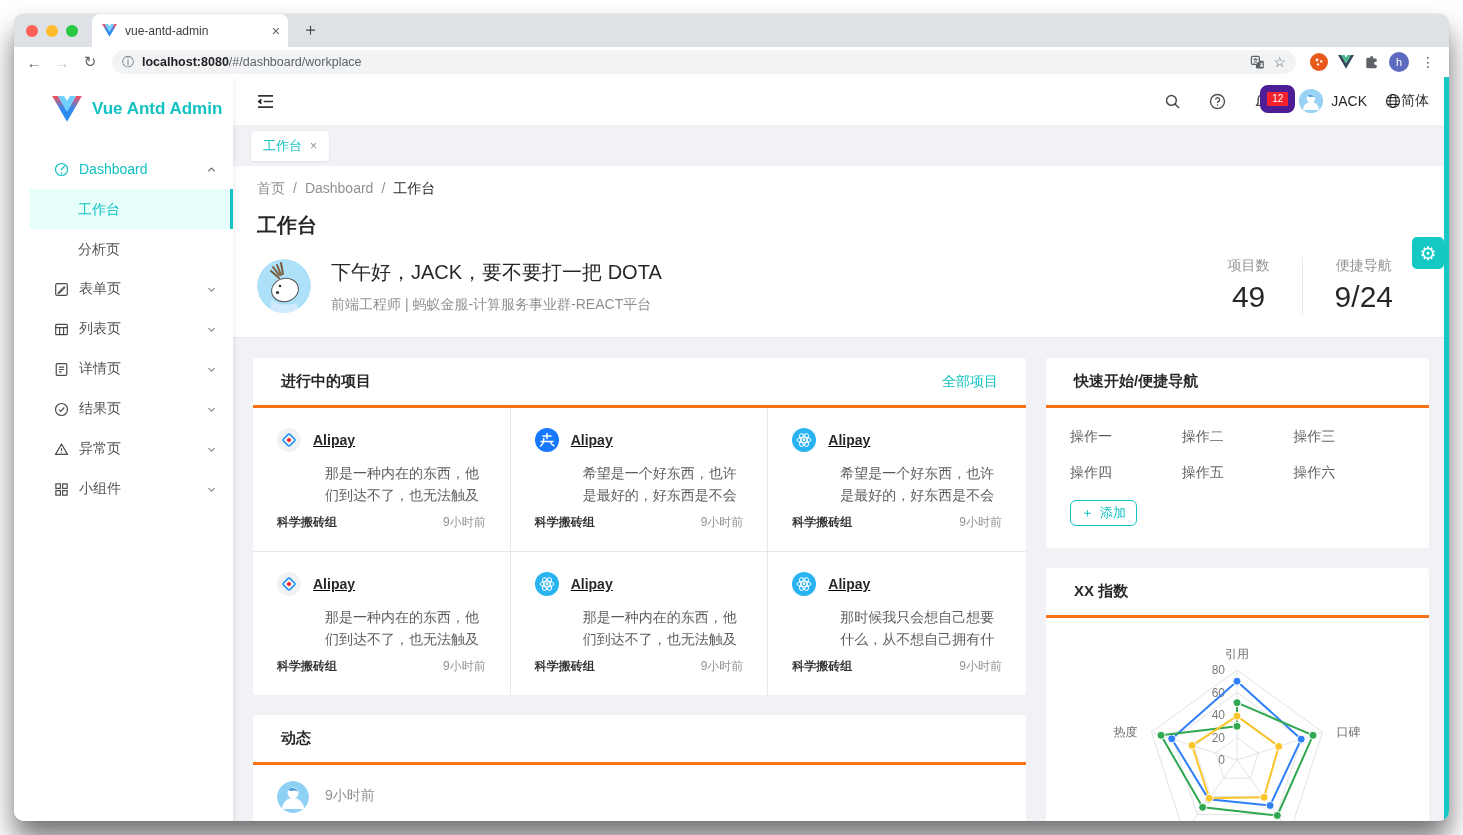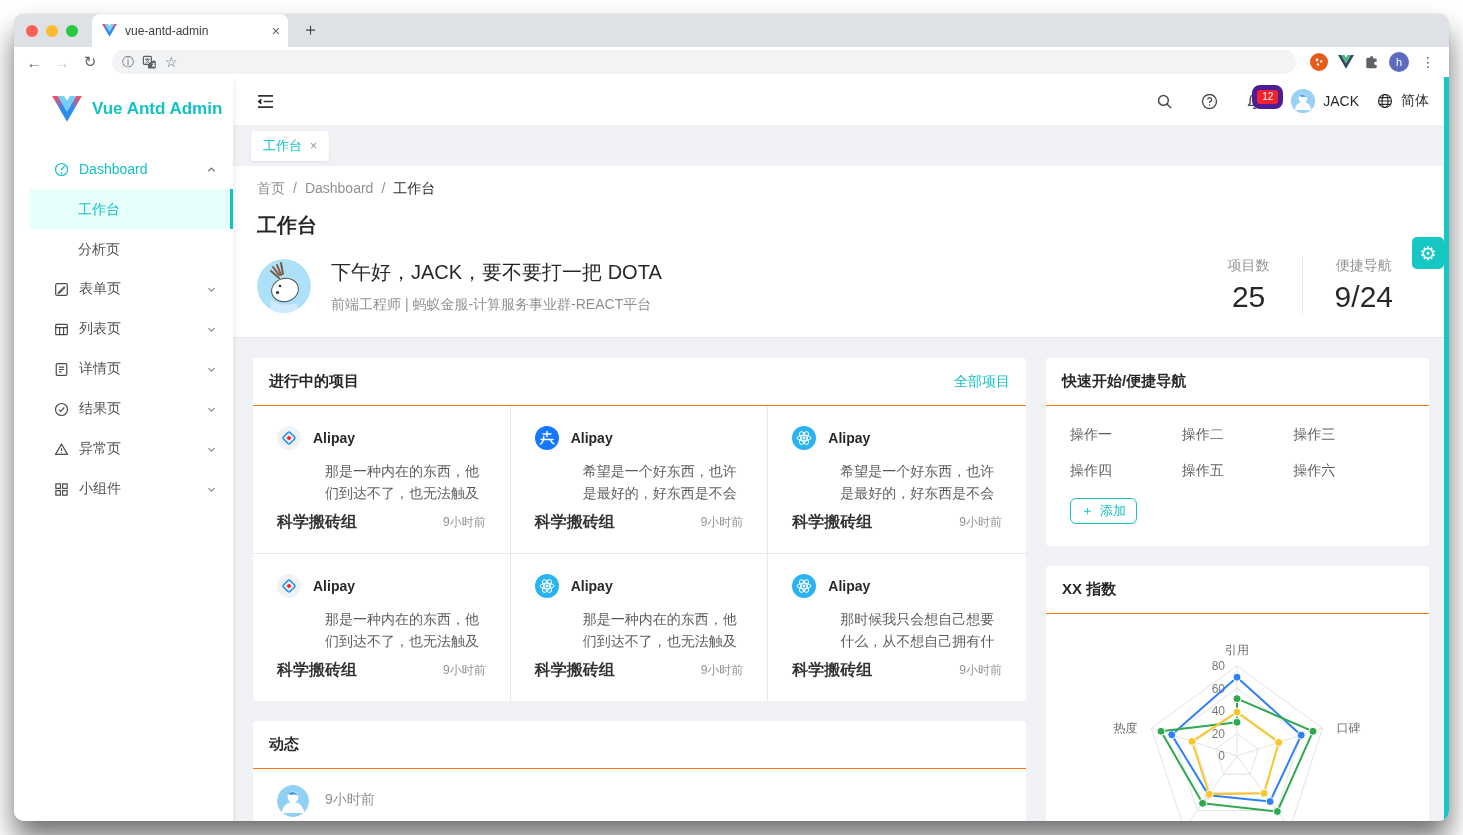--- a/index.html
+++ b/index.html
@@ -52,24 +52,24 @@
     cursor:pointer; position:relative; }
   .schild.active { background:#e6fffb; color:#13c2c2; }
   .schild.active::after { content:""; position:absolute; right:0; top:0; bottom:0; width:3px; background:#13c2c2; }
 
   .main { flex:1; display:flex; flex-direction:column; position:relative; overflow:hidden; }
   .appheader { height:48px; background:#fff; display:flex; align-items:center; padding:0 20px 0 24px; flex:0 0 auto; }
   .fold { color:rgba(0,0,0,.75); display:flex; }
   .hspacer { flex:1; }
   .hicon { color:rgba(0,0,0,.65); padding:0 14px; display:flex; align-items:center; position:relative; }
   .badge { position:absolute; top:-8px; left:20px; background:#f5222d; color:#fff; font-size:10px;
-    border-radius:8px; padding:1px 5px; line-height:12px; border:5px solid #4c1d95; }
+    border-radius:8px; padding:1px 5px; line-height:12px; border:7px solid #4c1d95; }
   .havatar { width:24px; height:24px; border-radius:50%; overflow:hidden; margin:0 8px 0 14px; background:#9ad2f6; }
   .uname { font-size:14px; color:rgba(0,0,0,.85); margin-right:18px; }
-  .lang { display:flex; align-items:center; gap:8px; font-size:14px; color:rgba(0,0,0,.85); }
+  .lang { display:flex; align-items:center; gap:0; font-size:14px; color:rgba(0,0,0,.85); }
 
   .tabrow { height:41px; display:flex; align-items:center; padding:0 0 0 18px; flex:0 0 auto; }
   .pagetab { background:#fff; height:30px; border-radius:4px; display:flex; align-items:center; gap:8px;
     padding:0 12px; font-size:13px; color:#13c2c2; box-shadow:0 1px 3px rgba(0,0,0,.08); }
   .pagetab .x { color:rgba(0,0,0,.45); font-size:12px; }
 
   .whitehead { background:#fff; padding:14px 24px 0 24px; flex:0 0 auto; border-bottom:1px solid #e8e8e8; }
   .crumb { font-size:14px; color:rgba(0,0,0,.45); }
   .crumb .cur { color:rgba(0,0,0,.85); }
   .crumb .sep { margin:0 8px; }
@@ -82,35 +82,35 @@
   .stats { display:flex; align-items:center; }
   .stat { padding:0 32px; text-align:center; }
   .stat + .stat { border-left:1px solid #e8e8e8; }
   .stat .sl { font-size:14px; color:rgba(0,0,0,.45); margin-bottom:4px; white-space:nowrap; }
   .stat .sv { font-size:30px; color:rgba(0,0,0,.85); line-height:36px; white-space:nowrap; }
 
   .content { flex:1; display:flex; gap:20px; padding:20px; overflow:hidden; align-items:flex-start; }
   .colL { flex:1; display:flex; flex-direction:column; gap:20px; min-width:0; }
   .colR { width:383px; flex:0 0 auto; display:flex; flex-direction:column; gap:20px; }
   .card { background:#fff; border-radius:3px; }
-  .chead { display:flex; align-items:center; padding:14px 16px; border-bottom:1px solid #f97316; }
+  .chead { display:flex; align-items:center; padding:14px 28px; border-bottom:3px solid #f97316; }
   .chead h3 { font-size:15px; font-weight:600; color:rgba(0,0,0,.85); flex:1; }
   .chead a { font-size:14px; color:#13c2c2; text-decoration:none; }
 
   .projgrid { display:grid; grid-template-columns:1fr 1fr 1fr; }
   .pcell { padding:20px 24px; border-right:1px solid #e8e8e8; border-bottom:1px solid #e8e8e8; }
   .pcell:nth-child(3n){ border-right:none; }
   .pcell:nth-child(n+4){ border-bottom:none; }
-  .phead { display:flex; align-items:center; gap:12px; }
+  .phead { display:flex; align-items:center; gap:12px;text-decoration:underline; }
   .picon { width:24px; height:24px; flex:0 0 auto; display:flex; }
   .pname { font-size:14px; color:rgba(0,0,0,.85); font-weight:600; }
   .pdesc { margin-top:10px; font-size:14px; line-height:22px; height:44px; color:rgba(0,0,0,.65);
     overflow:hidden;margin-left:48px; }
   .pfoot { display:flex; justify-content:space-between; margin-top:8px; align-items:center; }
-  .pgroup { font-size:16px; color:rgba(0,0,0,.80); font-weight:600; text-decoration:none; }
+  .pgroup { font-size:12px; color:rgba(0,0,0,.80); font-weight:600; text-decoration:none; }
   .ptime { font-size:12px; color:rgba(0,0,0,.45); }
 
   .actitem { display:flex; padding:16px 24px; border-bottom:1px solid #e8e8e8; }
   .actitem:last-child { border-bottom:none; }
   .aavatar { width:32px; height:32px; border-radius:50%; overflow:hidden; flex:0 0 auto; }
   .abody { margin-left:16px; }
   .aline { font-size:14px; color:rgba(0,0,0,.65); }
   .aline .who { color:rgba(0,0,0,.85); font-weight:600; margin-right:4px; }
   .aline a { color:#13c2c2; text-decoration:none; margin:0 4px; }
   .atime { font-size:14px; color:rgba(0,0,0,.45); margin-top:6px; }
@@ -158,20 +158,21 @@
       </div>
       <div class="newtab">＋</div>
     </div>
 
     <div class="toolbar">
       <span class="navbtn">←</span>
       <span class="navbtn disabled">→</span>
       <span class="navbtn">↻</span>
       <div class="omnibox">
         <span class="info">ⓘ</span>
+        <span class="url"><b class="host" style="font-weight:600;">localhost:8080</b><span>/#/dashboard/workplace</span></span>
         <span class="obicon">
           <svg width="15" height="15" viewBox="0 0 16 16" fill="none" stroke="#5f6368" stroke-width="1.3">
             <rect x="1.5" y="1.5" width="8.5" height="8.5" rx="1.2"></rect>
             <path d="M3.5 4.5 h4.5 M5.7 3.2 v1.3 M7.6 4.5 c-.6 2.2-2.4 3.6-4 4.2 M4.3 4.5 c.6 2 2.3 3.5 3.9 4.1" stroke-width="1"></path>
             <path d="M10.5 6 h3 a1.2 1.2 0 0 1 1.2 1.2 v6 a1.2 1.2 0 0 1 -1.2 1.2 h-6 a1.2 1.2 0 0 1 -1.2 -1.2 v-3" fill="#5f6368" stroke="none"></path>
             <path d="M11.6 8.4 l1.5 4.2 M13.1 8.4 l-1.5 4.2 M10.8 11.4 h3" stroke="#fff" stroke-width="1"></path>
           </svg>
         </span>
         <span class="obicon">☆</span>
       </div>
@@ -396,21 +397,21 @@
                 <path d="M14 40 q10 9 26 4 l2 10 H14 Z" fill="#cfeafc"></path>
               </svg>
             </span>
             <div class="gtxt">
               <div class="gtitle">下午好，JACK，要不要打一把 DOTA</div>
               <div class="gsub">前端工程师 | 蚂蚁金服-计算服务事业群-REACT平台</div>
             </div>
             <div class="stats" id="stats">
                 <div class="stat">
                   <div class="sl">项目数</div>
-                  <div class="sv">25</div>
+                  <div class="sv">49</div>
                 </div>
                 <div class="stat">
                   <div class="sl">便捷导航</div>
                   <div class="sv">9/24</div>
                 </div>
               </div>
           </div>
         </div>
 
         <div class="content">

